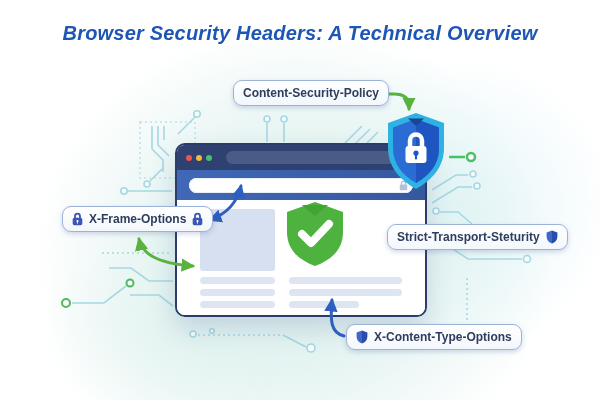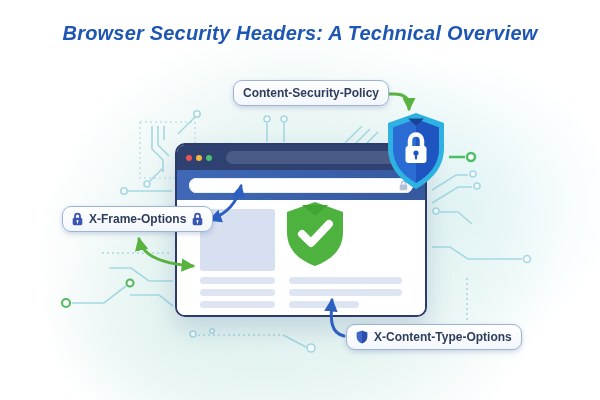--- a/index.html
+++ b/index.html
@@ -187,20 +187,26 @@
     </svg>
     <span>X-Frame-Options</span>
     <svg width="11" height="14" viewBox="0 0 11 14">
       <path d="M3,6 V4.2 a2.5,2.5 0 0 1 5,0 V6" fill="none" stroke="#3a55b2" stroke-width="1.8"></path>
       <rect x="0.7" y="5.8" width="9.6" height="7.4" rx="1.6" fill="#3a55b2"></rect>
       <circle cx="5.5" cy="9" r="1.1" fill="#fff"></circle>
         <rect x="5.05" y="9.4" width="0.9" height="2.2" fill="#fff"></rect>
     </svg>
   </div>
 
+  <div class="hdr-label z7" style="left:387px;top:224px;">
+    <span>Strict-Transport-Steturity</span>
+    <svg width="12" height="14" viewBox="0 0 12 14">
+      <path d="M6,0.4 L11.4,2.5 V6.4 C11.4,10 9.2,12.4 6,13.6 C2.8,12.4 0.6,10 0.6,6.4 V2.5 Z" fill="url(#sg2)"></path>
+    </svg>
+  </div>
 
   <div class="hdr-label z7" style="left:346px;top:324px;text-align:right;">
     <svg width="12" height="14" viewBox="0 0 12 14">
       <path d="M6,0.4 L11.4,2.5 V6.4 C11.4,10 9.2,12.4 6,13.6 C2.8,12.4 0.6,10 0.6,6.4 V2.5 Z" fill="url(#sg2)"></path>
     </svg>
     <span>X-Content-Type-Options</span>
   </div>
 
 </div>
 

